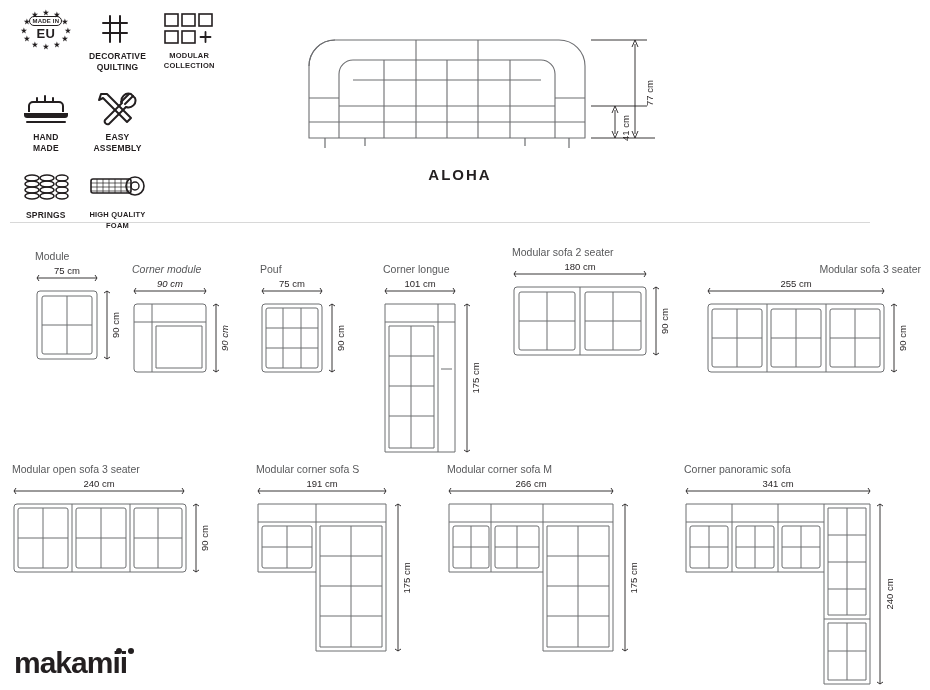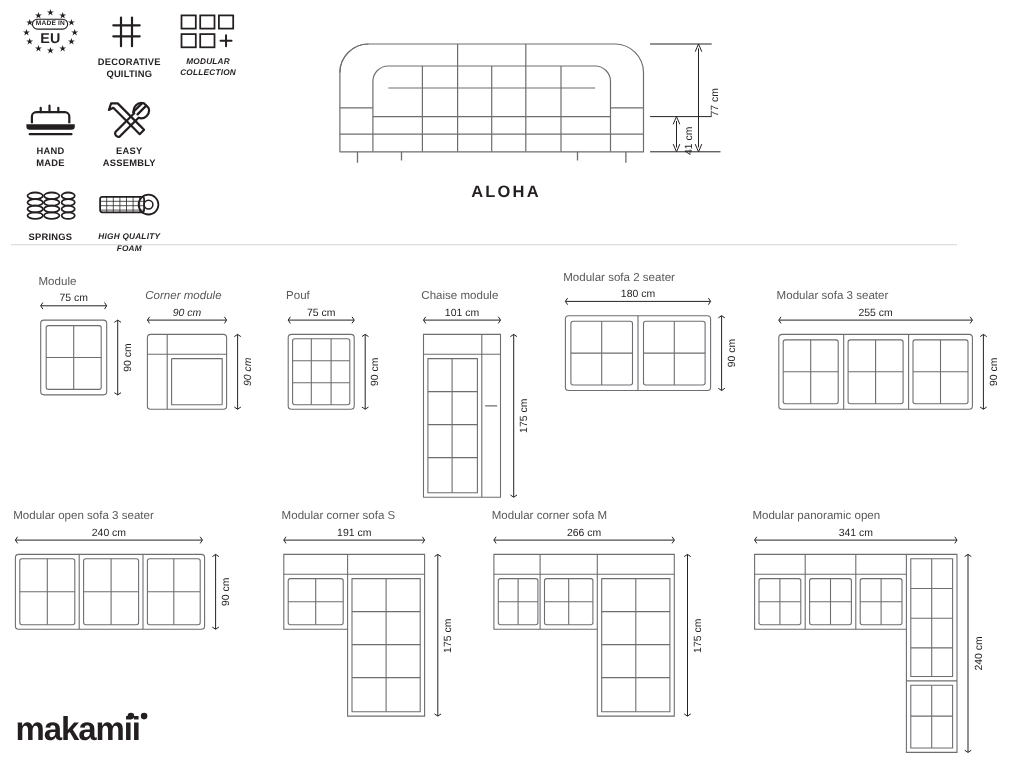--- a/index.html
+++ b/index.html
@@ -45,21 +45,20 @@
     display: flex;
     align-items: center;
     justify-content: center;
   }
   .badge .blabel {
     margin-top: 2px;
     text-transform: uppercase;
   }
   .badge .blabel.small {
     font-size: 7.5px;
-    font-style: italic;
   }
   .eu-stars {
     position: relative;
     width: 54px;
     height: 40px;
   }
   .eu-stars .star {
     position: absolute;
     font-size: 7px;
     line-height: 7px;
@@ -360,21 +359,21 @@
         <path d="M23 29 L23 89 M41 29 L41 89 M6 49 L58 49 M6 69 L58 69"></path>
       </g>
       <g stroke="#231f20" stroke-width="0.9" fill="none">
         <path d="M72 25 L72 93 M69 27 L72 25 L75 27 M69 91 L72 93 L75 91"></path>
       </g>
       <text class="dim-label" x="84" y="59" transform="rotate(-90 84 59)" text-anchor="middle">90 cm</text>
     </svg>
   </div>
 
   <div class="variant" style="left:383px; top:263px;">
-    <div class="variant-title">Chaise module</div>
+    <div class="variant-title">Corner longue</div>
     <svg width="120" height="185" viewBox="0 0 120 185" style="margin-top:4px;">
       <g stroke="#231f20" stroke-width="0.9" fill="none">
         <path d="M2 12 L72 12 M4 9 L2 12 L4 15 M70 9 L72 12 L70 15"></path>
       </g>
       <text class="dim-label" x="37" y="8" text-anchor="middle">101 cm</text>
       <g stroke="#6d6e71" stroke-width="1" fill="none">
         <path d="M2 25 L72 25 L72 173 L2 173 Z"></path>
         <path d="M2 43 L72 43"></path>
         <path d="M55 25 L55 173"></path>
         <path d="M6 47 L51 47 L51 169 L6 169 Z"></path>
@@ -402,21 +401,21 @@
         <rect x="73" y="30" width="56" height="58" rx="2"></rect>
         <path d="M35 30 L35 88 M7 59 L63 59 M101 30 L101 88 M73 59 L129 59"></path>
       </g>
       <g stroke="#231f20" stroke-width="0.9" fill="none">
         <path d="M144 25 L144 93 M141 27 L144 25 L147 27 M141 91 L144 93 L147 91"></path>
       </g>
       <text class="dim-label" x="156" y="59" transform="rotate(-90 156 59)" text-anchor="middle">90 cm</text>
     </svg>
   </div>
 
-  <div class="variant" style="left:706px; top:263px;">
+  <div class="variant" style="left:706px; top:263px;text-align:right;">
     <div class="variant-title">Modular sofa 3 seater</div>
     <svg width="215" height="125" viewBox="0 0 215 125" style="margin-top:4px;">
       <g stroke="#231f20" stroke-width="0.9" fill="none">
         <path d="M2 12 L178 12 M4 9 L2 12 L4 15 M176 9 L178 12 L176 15"></path>
       </g>
       <text class="dim-label" x="90" y="8" text-anchor="middle">255 cm</text>
       <g stroke="#6d6e71" stroke-width="1" fill="none">
         <rect x="2" y="25" width="176" height="68" rx="3"></rect>
         <path d="M61 25 L61 93 M120 25 L120 93"></path>
         <rect x="6" y="30" width="50" height="58" rx="2"></rect>
@@ -493,21 +492,21 @@
         <path d="M131 47 L131 168 M100 77 L162 77 M100 107 L162 107 M100 137 L162 137"></path>
       </g>
       <g stroke="#231f20" stroke-width="0.9" fill="none">
         <path d="M178 25 L178 172 M175 27 L178 25 L181 27 M175 170 L178 172 L181 170"></path>
       </g>
       <text class="dim-label" x="190" y="99" transform="rotate(-90 190 99)" text-anchor="middle">175 cm</text>
     </svg>
   </div>
 
   <div class="variant" style="left:684px; top:463px;">
-    <div class="variant-title">Modular panoramic open</div>
+    <div class="variant-title">Corner panoramic sofa</div>
     <svg width="235" height="215" viewBox="0 0 235 215" style="margin-top:4px;">
       <g stroke="#231f20" stroke-width="0.9" fill="none">
         <path d="M2 12 L186 12 M4 9 L2 12 L4 15 M184 9 L186 12 L184 15"></path>
       </g>
       <text class="dim-label" x="94" y="8" text-anchor="middle">341 cm</text>
       <g stroke="#6d6e71" stroke-width="1" fill="none">
         <path d="M2 25 L186 25 L186 205 L140 205 L140 93 L2 93 Z"></path>
         <path d="M2 43 L140 43"></path>
         <path d="M48 25 L48 93 M94 25 L94 93 M140 25 L140 93"></path>
         <rect x="6" y="47" width="38" height="42" rx="2"></rect>

